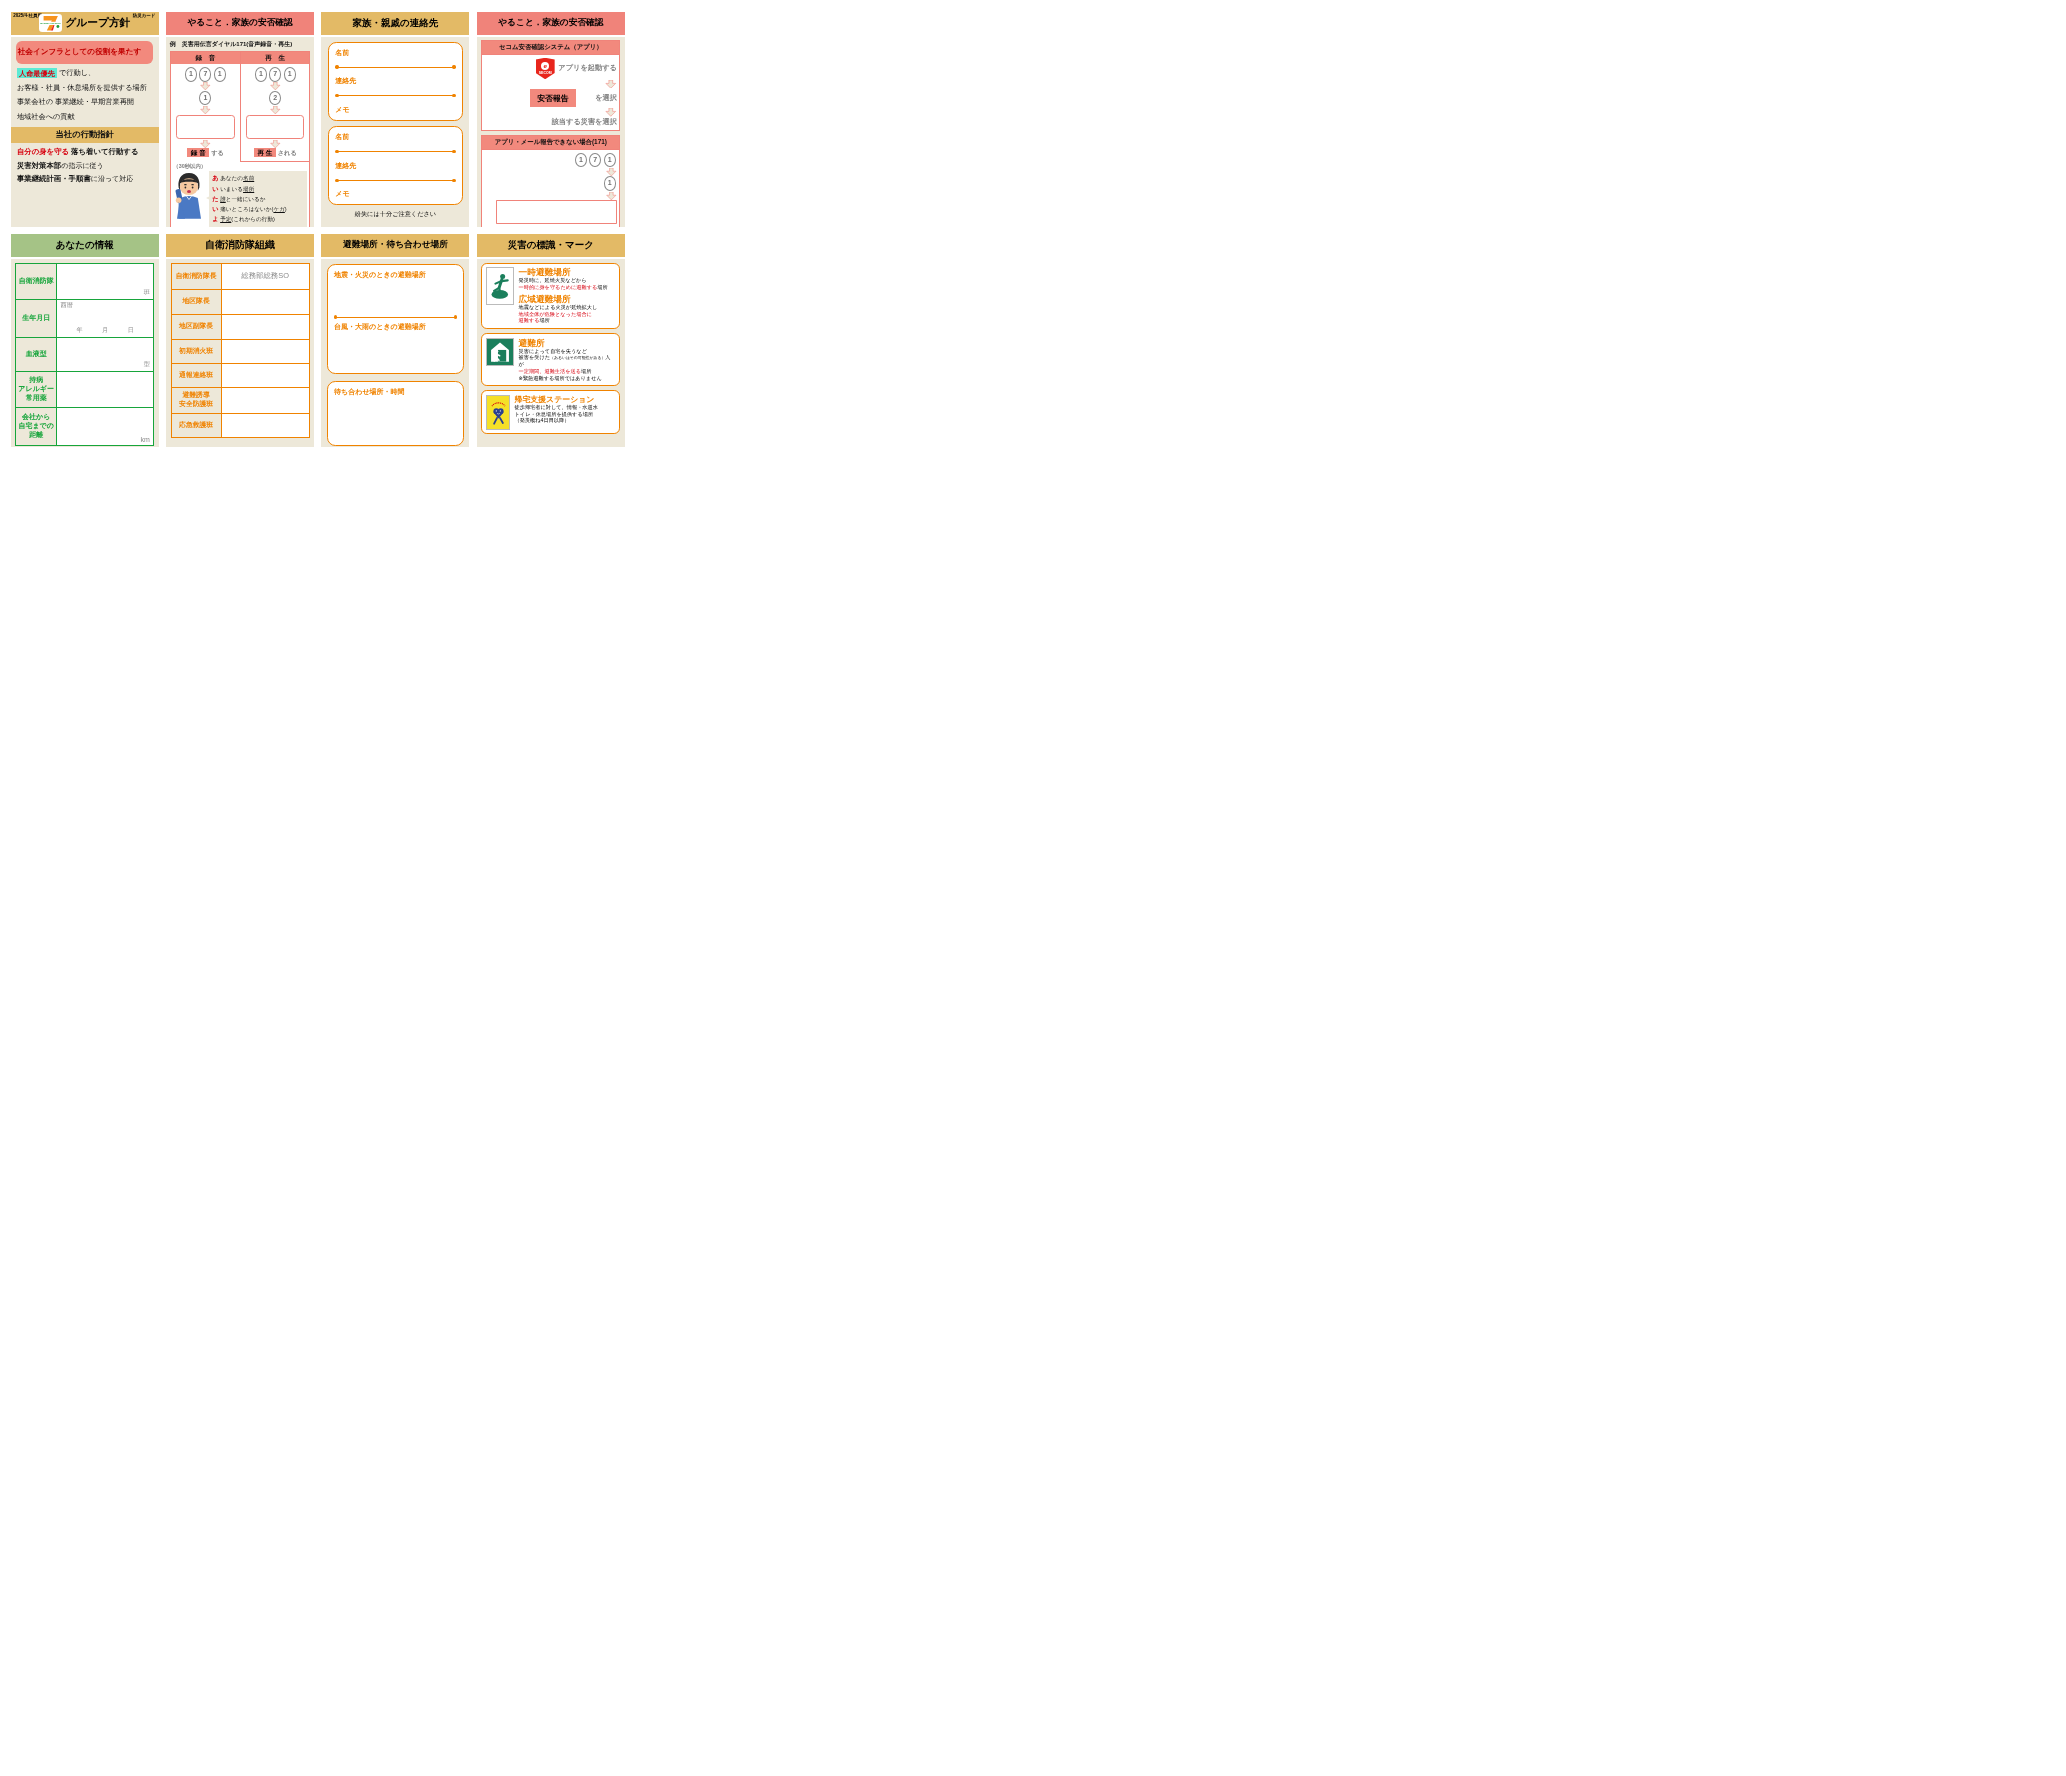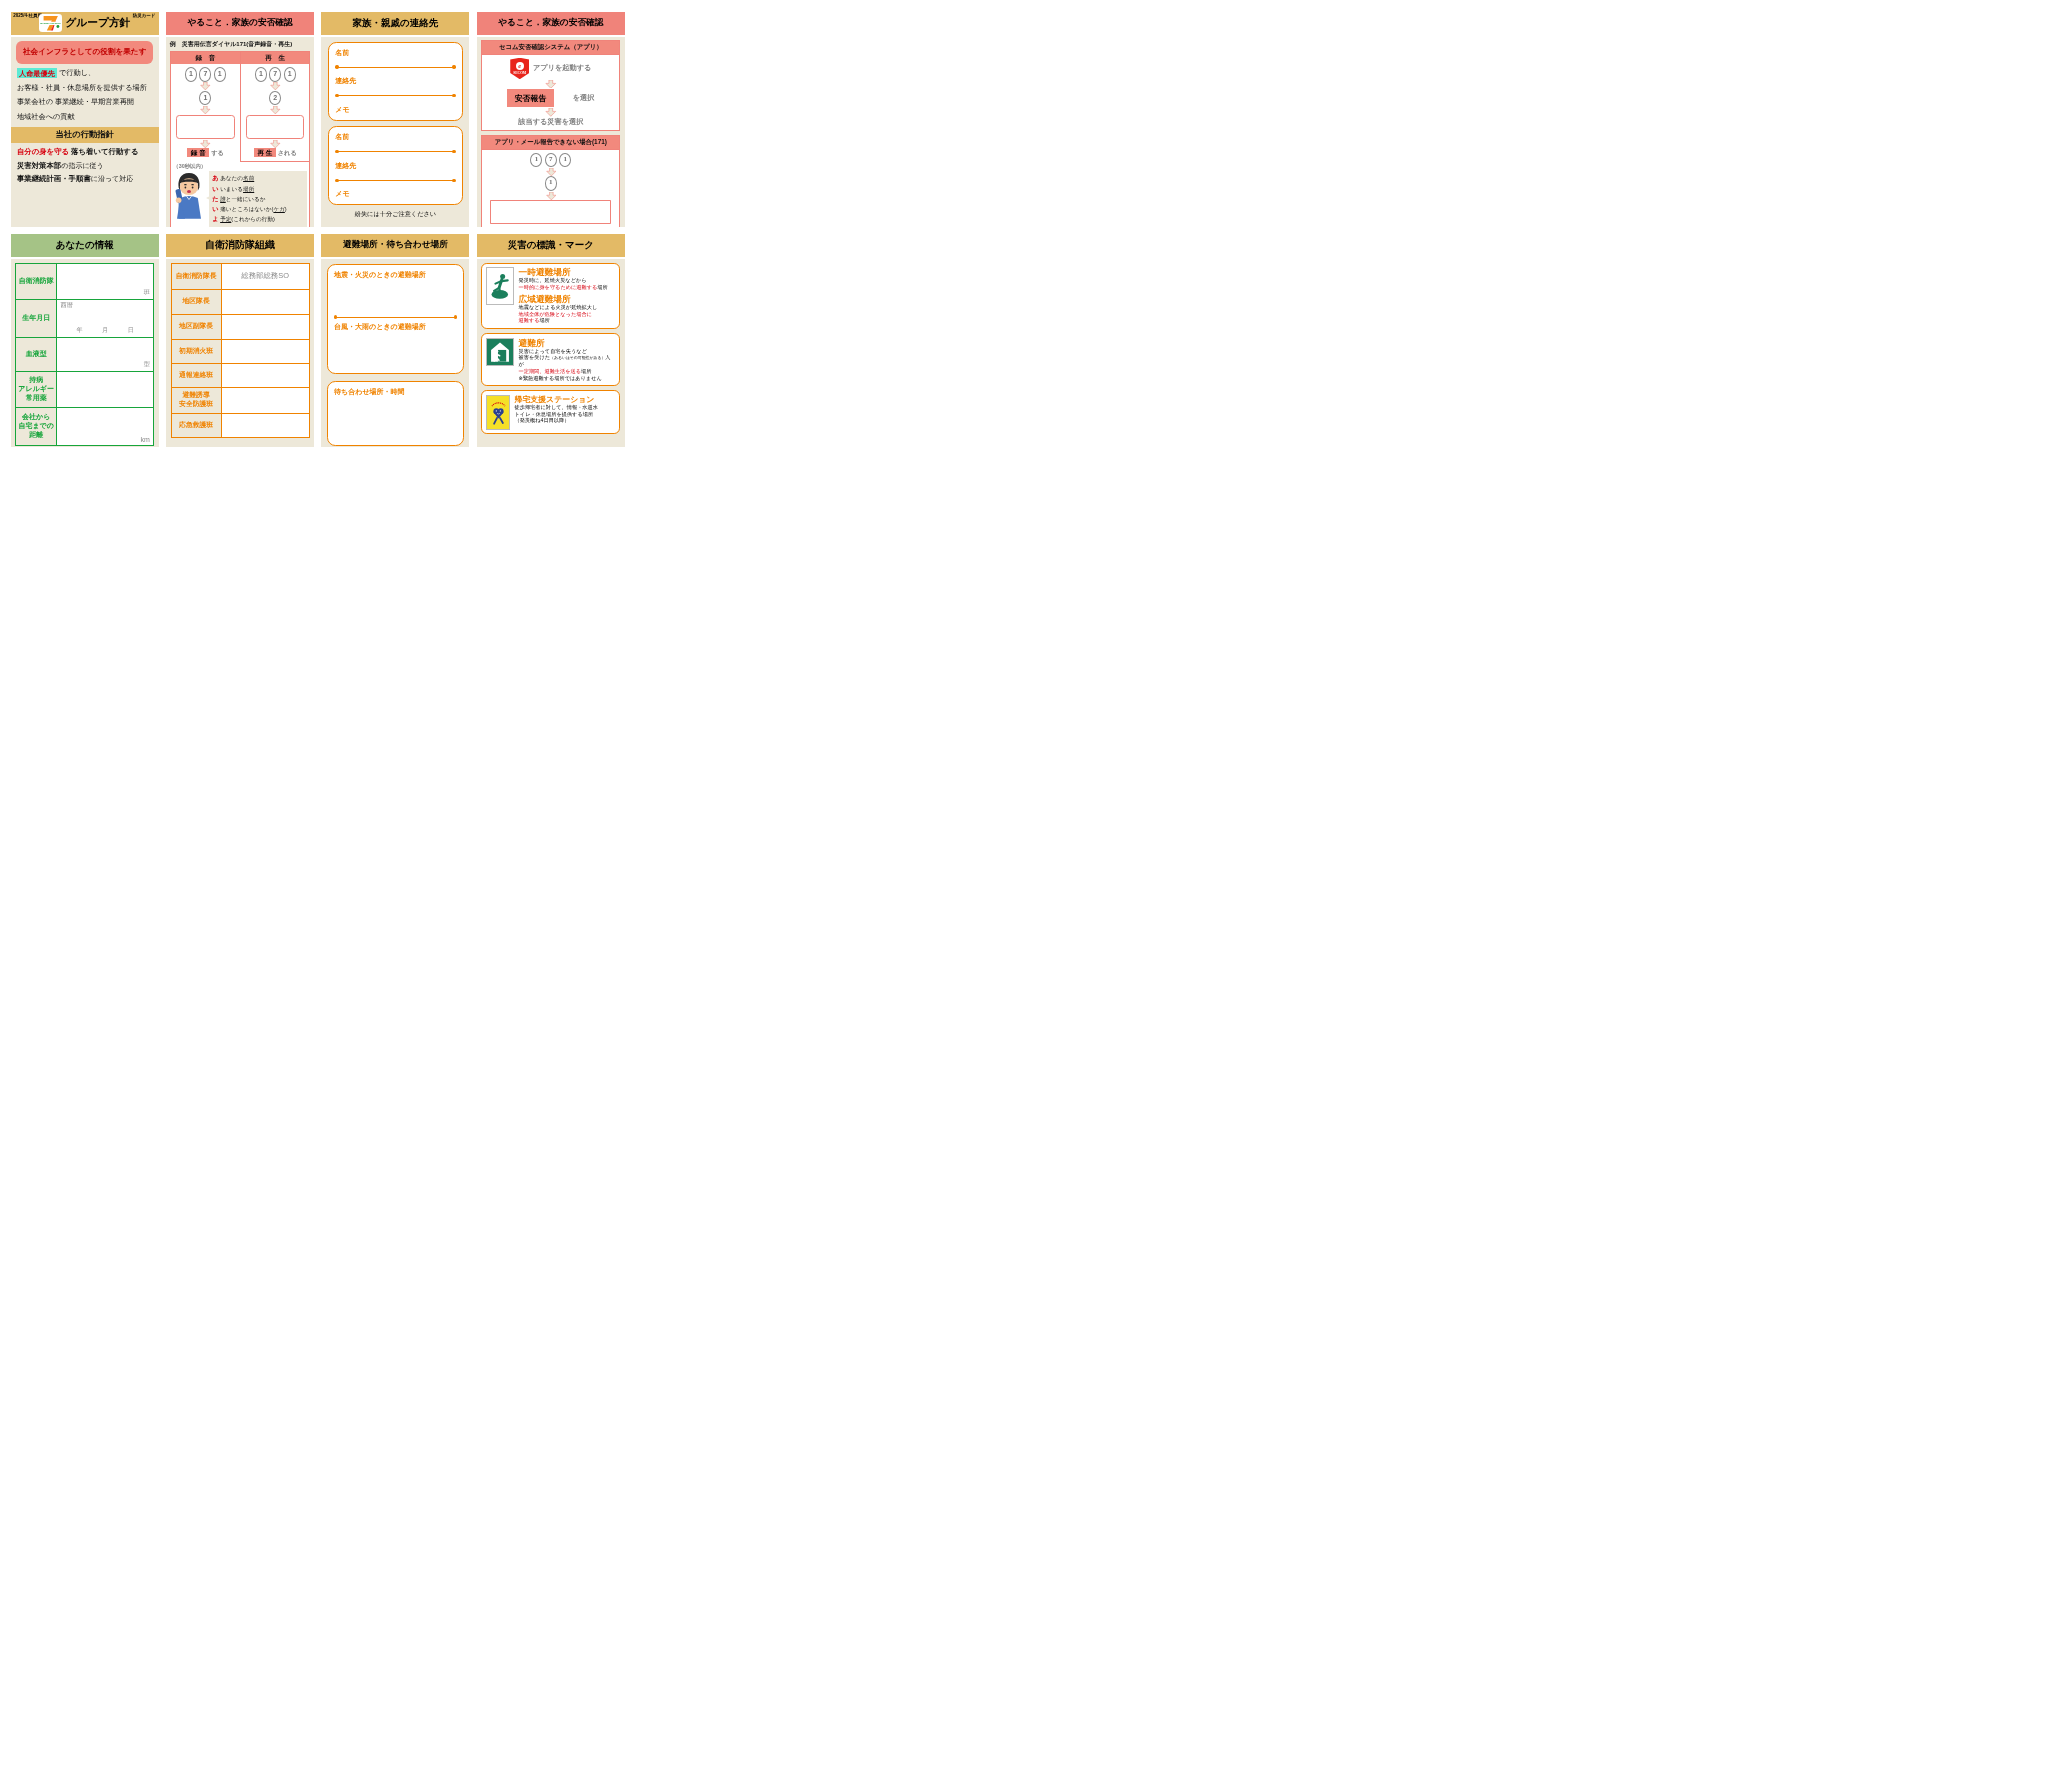--- a/index.html
+++ b/index.html
@@ -16,21 +16,21 @@
   .phead.green{background:#a5c386;}
   .pbody{flex:1;background:#ede8d9;margin-top:2.1px;position:relative;box-sizing:border-box;}
   .corner{position:absolute;top:1.2px;font-size:4.5px;font-weight:bold;color:#000;}
   .corner.l{left:2.5px;} .corner.r{right:3.3px;}
 
   
   .p1body{padding:4.1px 5.4px;}
   .logo{width:23px;height:17.4px;background:#fff;border-radius:3.3px;margin-right:3.3px;flex:0 0 23px;
     position:relative;display:flex;align-items:center;justify-content:center;}
   .slogan{background:#f2897d;border-radius:5.8px;color:#c00000;font-weight:bold;font-size:7.6px;
-    text-align:center;padding:6.6px 1.7px;}
+    text-align:left;padding:6.6px 1.7px;}
   .p1line{font-size:7.2px;margin:4.5px 0.8px;}
   .hl-red{background:#5eead4;color:#d7000f;font-weight:bold;padding:0.8px 2.1px;}
   .subhead{background:#e3ba66;font-weight:bold;font-size:8.3px;text-align:center;
     padding:2.5px 0;margin:5px -5.4px 4.1px;}
   .guide{margin:3.7px 0.8px;font-size:7px;}
   .guide .rb{color:#d7000f;font-weight:bold;font-size:7.4px;}
   .guide .bb{font-weight:bold;font-size:7.4px;}
 
   
   .obox{background:#fff;border:1.2px solid #f08300;border-radius:8.3px;box-sizing:border-box;}
@@ -70,21 +70,21 @@
   .aline{margin:1.2px 0;font-size:5.6px;white-space:nowrap;}
   .kana{color:#d7000f;font-weight:bold;font-size:6.2px;display:inline-block;width:7.9px;}
   .u{text-decoration:underline;text-underline-offset:0.8px;}
 
   
   .p4body{padding:3.7px 4.5px;}
   .p4sec{border:1.2px solid #f0837a;background:#fff;}
   .p4sec+.p4sec{margin-top:4.1px;}
   .p4bar{background:#f2897d;font-weight:bold;font-size:6.4px;text-align:center;padding:1.7px 0;
     border-bottom:0.8px solid #f0837a;}
-  .p4content{display:flex;flex-direction:column;align-items:center;padding:2.9px 2.5px;font-family:Liberation Serif, serif;}
+  .p4content{display:flex;flex-direction:column;align-items:flex-end;padding:2.9px 2.5px;}
   .steprow{display:flex;align-items:center;justify-content:center;}
   .gray-b{color:#7f7f7f;font-weight:bold;font-size:7.2px;}
   .secom{width:19px;height:21.5px;background:#e8251c;margin-right:3.7px;flex:0 0 19px;
     clip-path:polygon(0 9%,50% 0,100% 9%,100% 72%,50% 100%,0 72%);
     display:flex;flex-direction:column;align-items:center;justify-content:center;}
   .secom .e{width:8.3px;height:8.3px;border-radius:50%;background:#fff;color:#e8251c;font-weight:bold;
     font-size:6.2px;line-height:8.3px;text-align:center;font-style:italic;}
   .secom .nm{color:#fff;font-weight:bold;font-size:3.5px;margin-top:0.8px;letter-spacing:0;}
   .selbox{background:#f2897d;color:#000;font-weight:bold;font-size:7.9px;padding:3.7px 7.4px;}
   .p4msg{border:1px solid #f0837a;background:#fff;width:90%;height:21.5px;border-radius:0.8px;}

